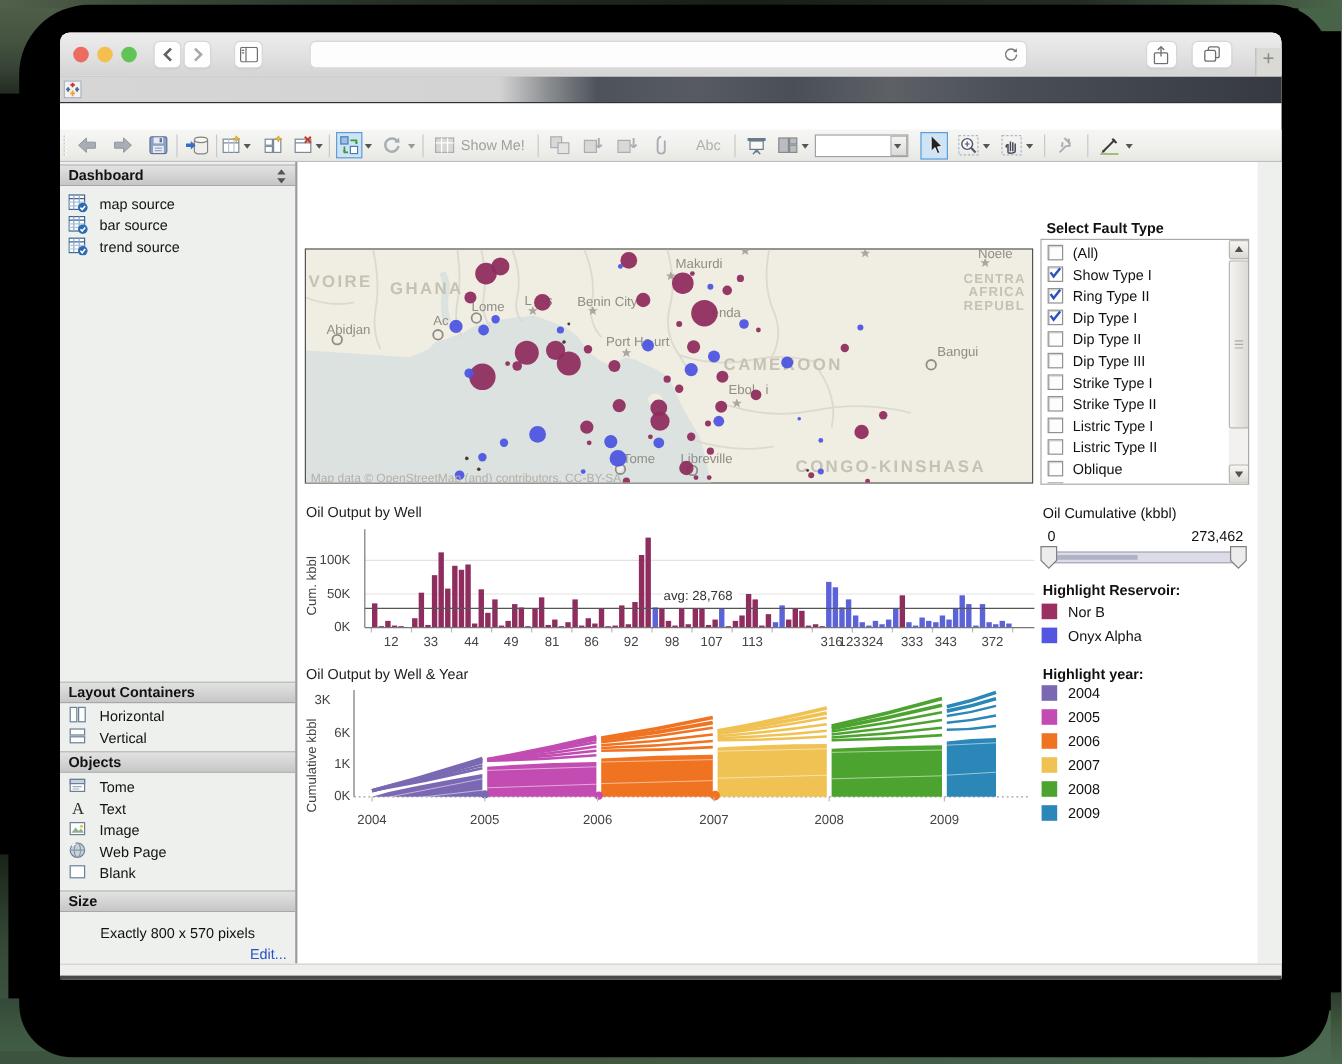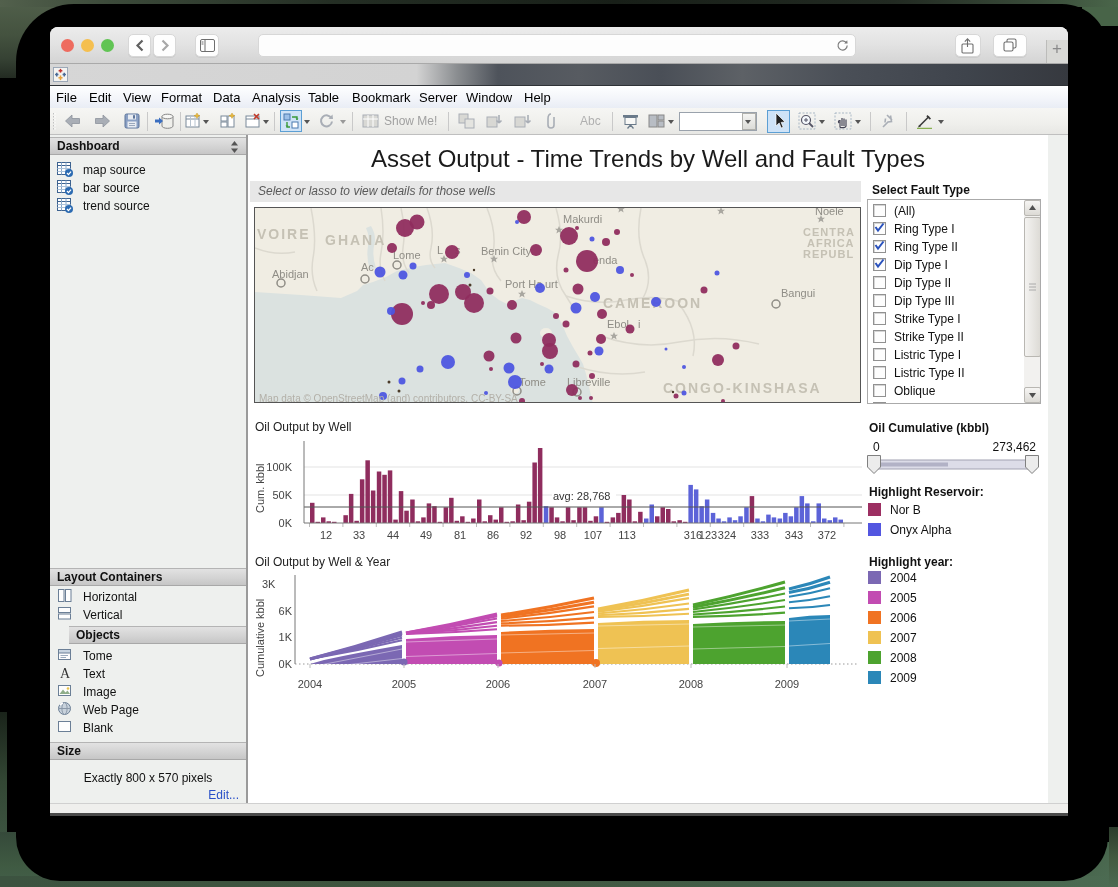--- a/index.html
+++ b/index.html
@@ -73,21 +73,21 @@
   .cb { position:absolute; left:5px; top:2px; width:13px; height:13px; background:#fdfdfd;
     border:1px solid #919191; box-shadow:inset 1px 1px 0 #d5d5d5; }
   .cb svg { position:absolute; left:-1px; top:-2px; }
   .ft { position:absolute; left:26px; top:2px; color:#111; }
   #fsb { position:absolute; left:156px; top:0; width:17px; height:203px; background:#f2f1ef; }
   .sbtn { position:absolute; left:0; width:17px; height:16px; background:linear-gradient(to bottom,#f6f5f3,#dcdad5);
     border:1px solid #b9b7b2; border-radius:2px; }
   .sthumb { position:absolute; left:0; top:17px; width:17px; height:140px;
     background:linear-gradient(to right,#f4f3f1,#dddbd6); border:1px solid #b9b7b2; border-radius:2px; }
   #oowT { position:absolute; left:7px; top:285px; color:#222; }
-  #cumlbl { position:absolute; left:621px; top:286px; font-weight:bold; color:#111; }
+  #cumlbl { position:absolute; left:621px; top:286px; font-weight:normal; color:#111; }
   #hrT { position:absolute; left:621px; top:350px; font-weight:bold; color:#111; }
   #hyT { position:absolute; left:621px; top:420px; font-weight:bold; color:#111; }
   .sw { position:absolute; width:13px; height:13px; }
   .swl { position:absolute; left:272px; color:#111; }
   #oowyT { position:absolute; left:7px; top:420px; color:#222; }
   .axlab { position:absolute; font-size:11px; color:#444; }
   .vert { transform:rotate(-90deg); transform-origin:left top; }
 </style></head>
 <body>
 <div id="bg">
@@ -149,33 +149,20 @@
           <line x1="6" y1="4" x2="10" y2="4" stroke="#c23532"></line>
         <line x1="4" y1="6" x2="4" y2="10" stroke="#4a6a96"></line>
           <line x1="2.2" y1="8" x2="5.8" y2="8" stroke="#4a6a96"></line>
         <line x1="12" y1="6" x2="12" y2="10" stroke="#4a6a96"></line>
           <line x1="10.2" y1="8" x2="13.8" y2="8" stroke="#4a6a96"></line>
         <line x1="8" y1="9" x2="8" y2="14" stroke="#e8a33d"></line>
           <line x1="5.8" y1="11.5" x2="10.2" y2="11.5" stroke="#e8a33d"></line>
       </g>
     </svg>
   </div>
-  <div id="menu">
-    <span style="left:6px;">File</span>
-      <span style="left:39px;">Edit</span>
-    <span style="left:73px;">View</span>
-      <span style="left:111px;">Format</span>
-    <span style="left:163px;">Data</span>
-      <span style="left:202px;">Analysis</span>
-    <span style="left:258px;">Table</span>
-      <span style="left:302px;">Bookmark</span>
-    <span style="left:369px;">Server</span>
-      <span style="left:416px;">Window</span>
-    <span style="left:474px;">Help</span>
-  </div>
   <div id="tbar">
       <svg class="abs" style="left:2px;top:4px;" width="4" height="20" viewBox="0 0 4 20">
         <line x1="1.5" y1="1" x2="1.5" y2="19" stroke="#c2c2c2" stroke-dasharray="1.5,1.5"></line>
         <line x1="3" y1="1" x2="3" y2="19" stroke="#fff" stroke-dasharray="1.5,1.5"></line>
       </svg>
 <svg class="abs" style="left:14px;top:6px;" width="17" height="14" viewBox="0 0 17 14">
         <path d="M8 1 L1.5 7 L8 13 L8 9.5 L15.5 9.5 L15.5 4.5 L8 4.5 Z" fill="#a9aeb6" stroke="#8d939c" stroke-width="0.8"></path>
       </svg>
 <svg class="abs" style="left:44px;top:6px;" width="17" height="14" viewBox="0 0 17 14">
         <path d="M9 1 L15.5 7 L9 13 L9 9.5 L1.5 9.5 L1.5 4.5 L9 4.5 Z" fill="#a9aeb6" stroke="#8d939c" stroke-width="0.8"></path>
@@ -390,29 +377,27 @@
         </svg>
         <span class="lab">Web Page</span>
       </div>
 <div class="item" style="top:584px;">
         <svg width="16" height="15" viewBox="0 0 16 15">
           <rect x="1.5" y="2.5" width="12" height="10" fill="#fdfdfd" stroke="#6b7f96"></rect>
         </svg>
         <span class="lab">Blank</span>
       </div>
     <div class="hdr" style="top:433px;">Layout Containers</div>
-    <div class="hdr" style="top:491px;margin-left:19px;">Objects</div>
+    <div class="hdr" style="top:491px;">Objects</div>
     <div class="hdr" style="top:607px;">Size</div>
     <div class="abs" style="top:636px;left:0;width:196px;text-align:center;font-size:12px;color:#111;">Exactly 800 x 570 pixels</div>
     <div class="abs" style="top:653px;right:7px;font-size:12px;color:#2a50c8;">Edit...</div>
   </div>
   <div id="splitter"></div>
   <div id="dash">
-      <div id="dashtitle">Asset Output - Time Trends by Well and Fault Types</div>
-<div id="caption">Select or lasso to view details for those wells</div>
 <div id="map"><svg width="605" height="194" viewBox="0 0 605 194">
           <polygon points="0,84 46,87 86,90 102,83 108,77 118,74 131,69 142,63 151,61 159,59 171,57 190,55 204,60 216,65 226,72 235,85 244,92 252,96 259,93 267,90 275,92 283,96 292,100 299,104 303,109 307,116 312,128 318,139 324,149 328,156 331,166 334,179 337,192 338,196 0,196" fill="#dbe2e0"></polygon>
 <ellipse cx="291" cy="125" rx="6" ry="5" fill="#f0ede3"></ellipse>
 <ellipse cx="260" cy="182" rx="4" ry="3.5" fill="#f0ede3"></ellipse>
 <path d="M116 18 q6 10 3 20 q-2 10 2 22 l-6 2 q-4 -12 -2 -24 q2 -10 -2 -18 Z" fill="#dbe2e0"></path>
 <path d="M56 0 q6 30 2 50 q-3 18 4 33" fill="none" stroke="#dcd9cf" stroke-width="1.5"></path>
 <path d="M126 0 q4 25 0 45 q-3 15 4 28" fill="none" stroke="#dcd9cf" stroke-width="1.5"></path>
 <path d="M146 0 q5 20 2 40 q-2 14 6 25" fill="none" stroke="#dcd9cf" stroke-width="1.5"></path>
 <path d="M172 0 q8 22 4 40 q-3 12 4 20" fill="none" stroke="#dcd9cf" stroke-width="1.5"></path>
 <path d="M232 0 q10 25 6 45 q-3 15 8 28" fill="none" stroke="#dcd9cf" stroke-width="1.5"></path>
@@ -548,21 +533,21 @@
         <div class="frow" style="top:2px;">
           <span class="cb"></span>
           <span class="ft">(All)</span>
         </div>
 <div class="frow" style="top:20px;">
           <span class="cb">
             <svg width="13" height="13" viewBox="0 0 13 13">
               <path d="M2.5 6 L5 9.5 L10.5 2.5" fill="none" stroke="#2a52bd" stroke-width="2"></path>
             </svg>
           </span>
-          <span class="ft">Ring Type I</span>
+          <span class="ft">Show Type I</span>
         </div>
 <div class="frow" style="top:38px;">
           <span class="cb">
             <svg width="13" height="13" viewBox="0 0 13 13">
               <path d="M2.5 6 L5 9.5 L10.5 2.5" fill="none" stroke="#2a52bd" stroke-width="2"></path>
             </svg>
           </span>
           <span class="ft">Ring Type II</span>
         </div>
 <div class="frow" style="top:56px;">
@@ -754,21 +739,21 @@
       <div class="axlab" style="left:197px;top:394px;width:30px;text-align:center;">81</div>
       <div class="axlab" style="left:230px;top:394px;width:30px;text-align:center;">86</div>
       <div class="axlab" style="left:263px;top:394px;width:30px;text-align:center;">92</div>
       <div class="axlab" style="left:297px;top:394px;width:30px;text-align:center;">98</div>
       <div class="axlab" style="left:330px;top:394px;width:30px;text-align:center;">107</div>
       <div class="axlab" style="left:364px;top:394px;width:30px;text-align:center;">113</div>
       <div class="axlab" style="left:397px;top:394px;width:30px;text-align:center;margin-left:48px;">123</div>
       <div class="axlab" style="left:430px;top:394px;width:30px;text-align:center;">316</div>
       <div class="axlab" style="left:464px;top:394px;width:30px;text-align:center;">324</div>
       <div class="axlab" style="left:497px;top:394px;width:30px;text-align:center;">333</div>
-      <div class="axlab" style="left:531px;top:394px;width:30px;text-align:center;">343</div>
+      <div class="axlab" style="left:531px;top:394px;width:30px;">343</div>
       <div class="axlab" style="left:564px;top:394px;width:30px;text-align:center;">372</div>
 <div id="cumlbl">Oil Cumulative (kbbl)</div>
 <div class="axlab" style="left:625px;top:305px;color:#111;font-size:12px;">0</div>
 <div class="axlab" style="left:718px;top:305px;width:70px;text-align:right;color:#111;font-size:12px;">273,462</div>
 <svg class="abs" style="left:616px;top:318px;" width="178" height="24" viewBox="0 0 178 24">
   <rect x="6" y="7" width="166" height="9" fill="#dcdce8" stroke="#a2a2b2"></rect>
   <rect x="12" y="9.5" width="72" height="4" fill="#b2b2c6"></rect>
   <g fill="#ececec" stroke="#808080">
    <path d="M3.5 2.5 L16.5 2.5 L16.5 14 L10 20.5 L3.5 14 Z"></path>
    <path d="M161.5 2.5 L174.5 2.5 L174.5 14 L168 20.5 L161.5 14 Z"></path>

